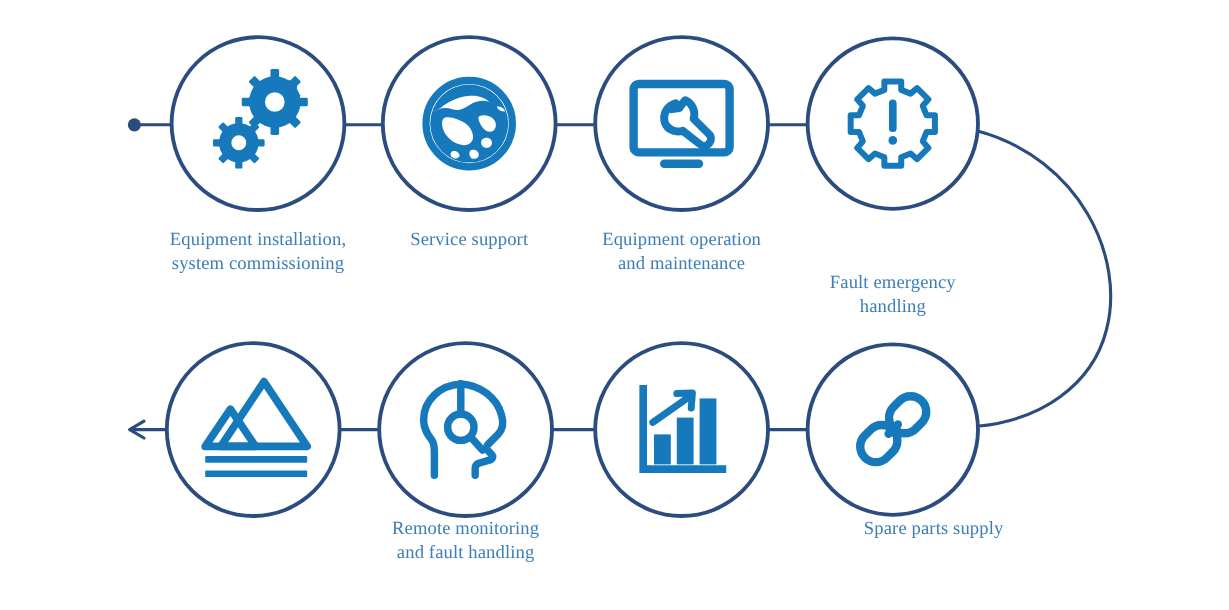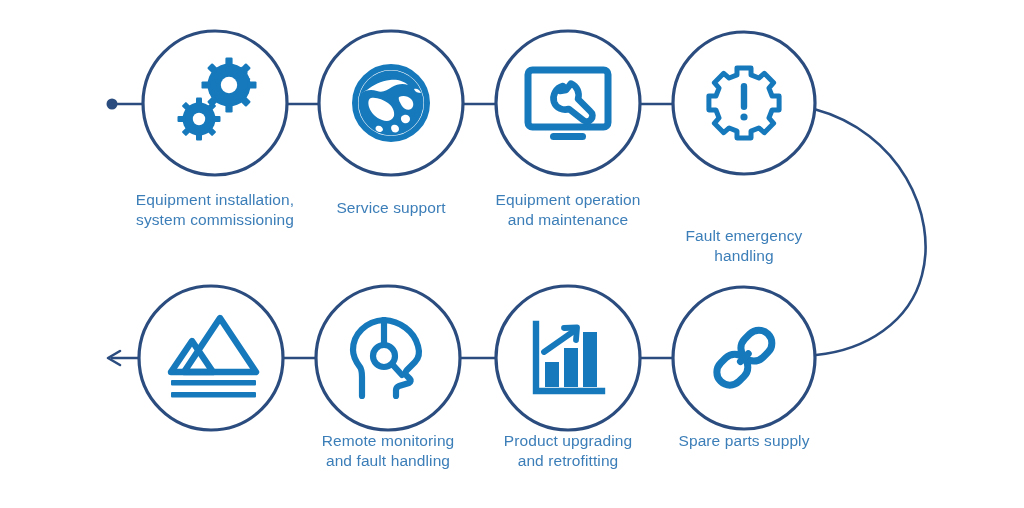--- a/index.html
+++ b/index.html
@@ -24,21 +24,21 @@
     top: 0;
     width: 1024px;
     height: 508px;
   }
   .node-label {
     position: absolute;
     text-align: center;
     color: #3C7EB8;
     font-size: 15.5px;
     line-height: 1.32;
-    font-family: Liberation Sans, sans-serif;
+    font-family: Liberation Serif, serif;
     letter-spacing: 0.1px;
     white-space: pre-line;
     pointer-events: none;
   }
 </style>
 </head>
 <body>
 
 <div id="stage">
 
@@ -206,30 +206,28 @@
 
       <rect x="-40" y="22" width="85" height="5.6" fill="#1679BC" rx="1"></rect>
       <rect x="-40" y="34" width="85" height="5.6" fill="#1679BC" rx="1"></rect>
     </g>
 
   </svg>
 
   <div class="node-label" style="left:95px; top:190px; width:240px;">Equipment installation,
 system commissioning</div>
 
-  <div class="node-label" style="left:291px; top:190px; width:200px;margin-top:8px;">Service support</div>
+  <div class="node-label" style="left:291px; top:190px; width:200px;">Service support</div>
 
   <div class="node-label" style="left:458px; top:190px; width:220px;">Equipment operation
 and maintenance</div>
 
   <div class="node-label" style="left:654px; top:190px; width:180px;margin-top:36px;">Fault emergency
 handling</div>
 
-  <div class="node-label" style="left:654px; top:431px; width:180px;">Spare parts supply</div>
-
-  <div class="node-label" style="left:458px; top:431px; width:220px;">Product upgrading
-and retrofitting</div>
+  <div class="node-label" style="left:688px; top:431px; width:180px;">Spare parts supply</div>
+
 
   <div class="node-label" style="left:278px; top:431px; width:220px;">Remote monitoring
 and fault handling</div>
 
 
 </div>
 
 </body></html>

